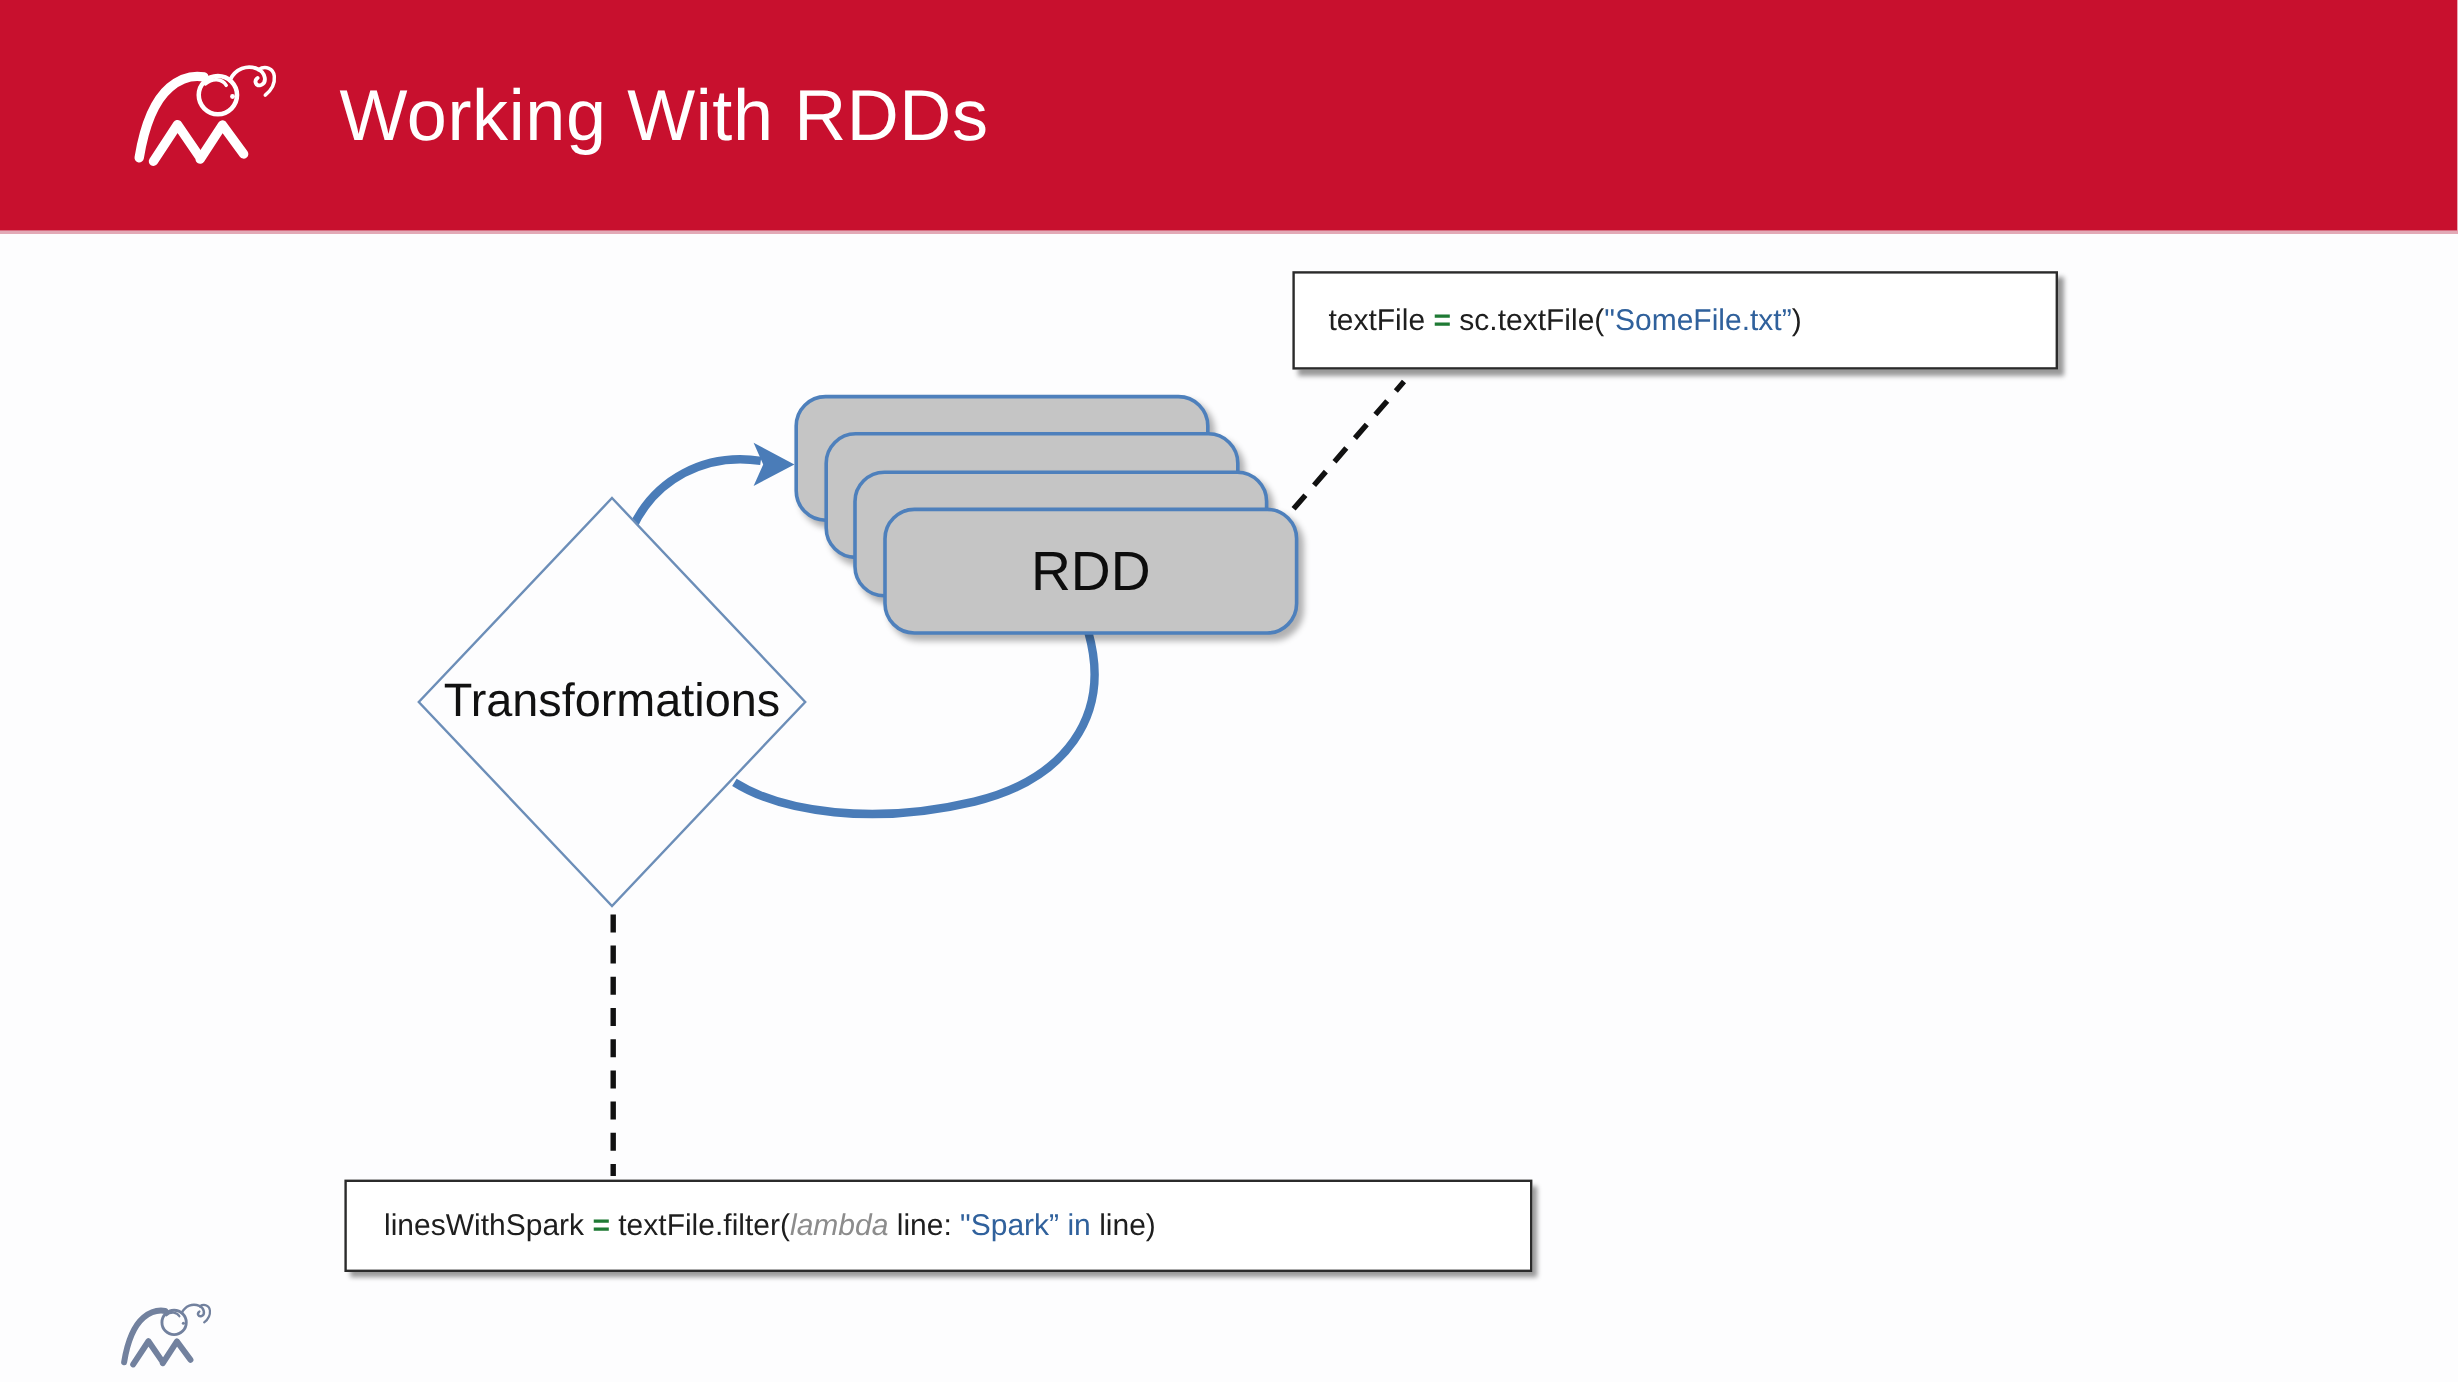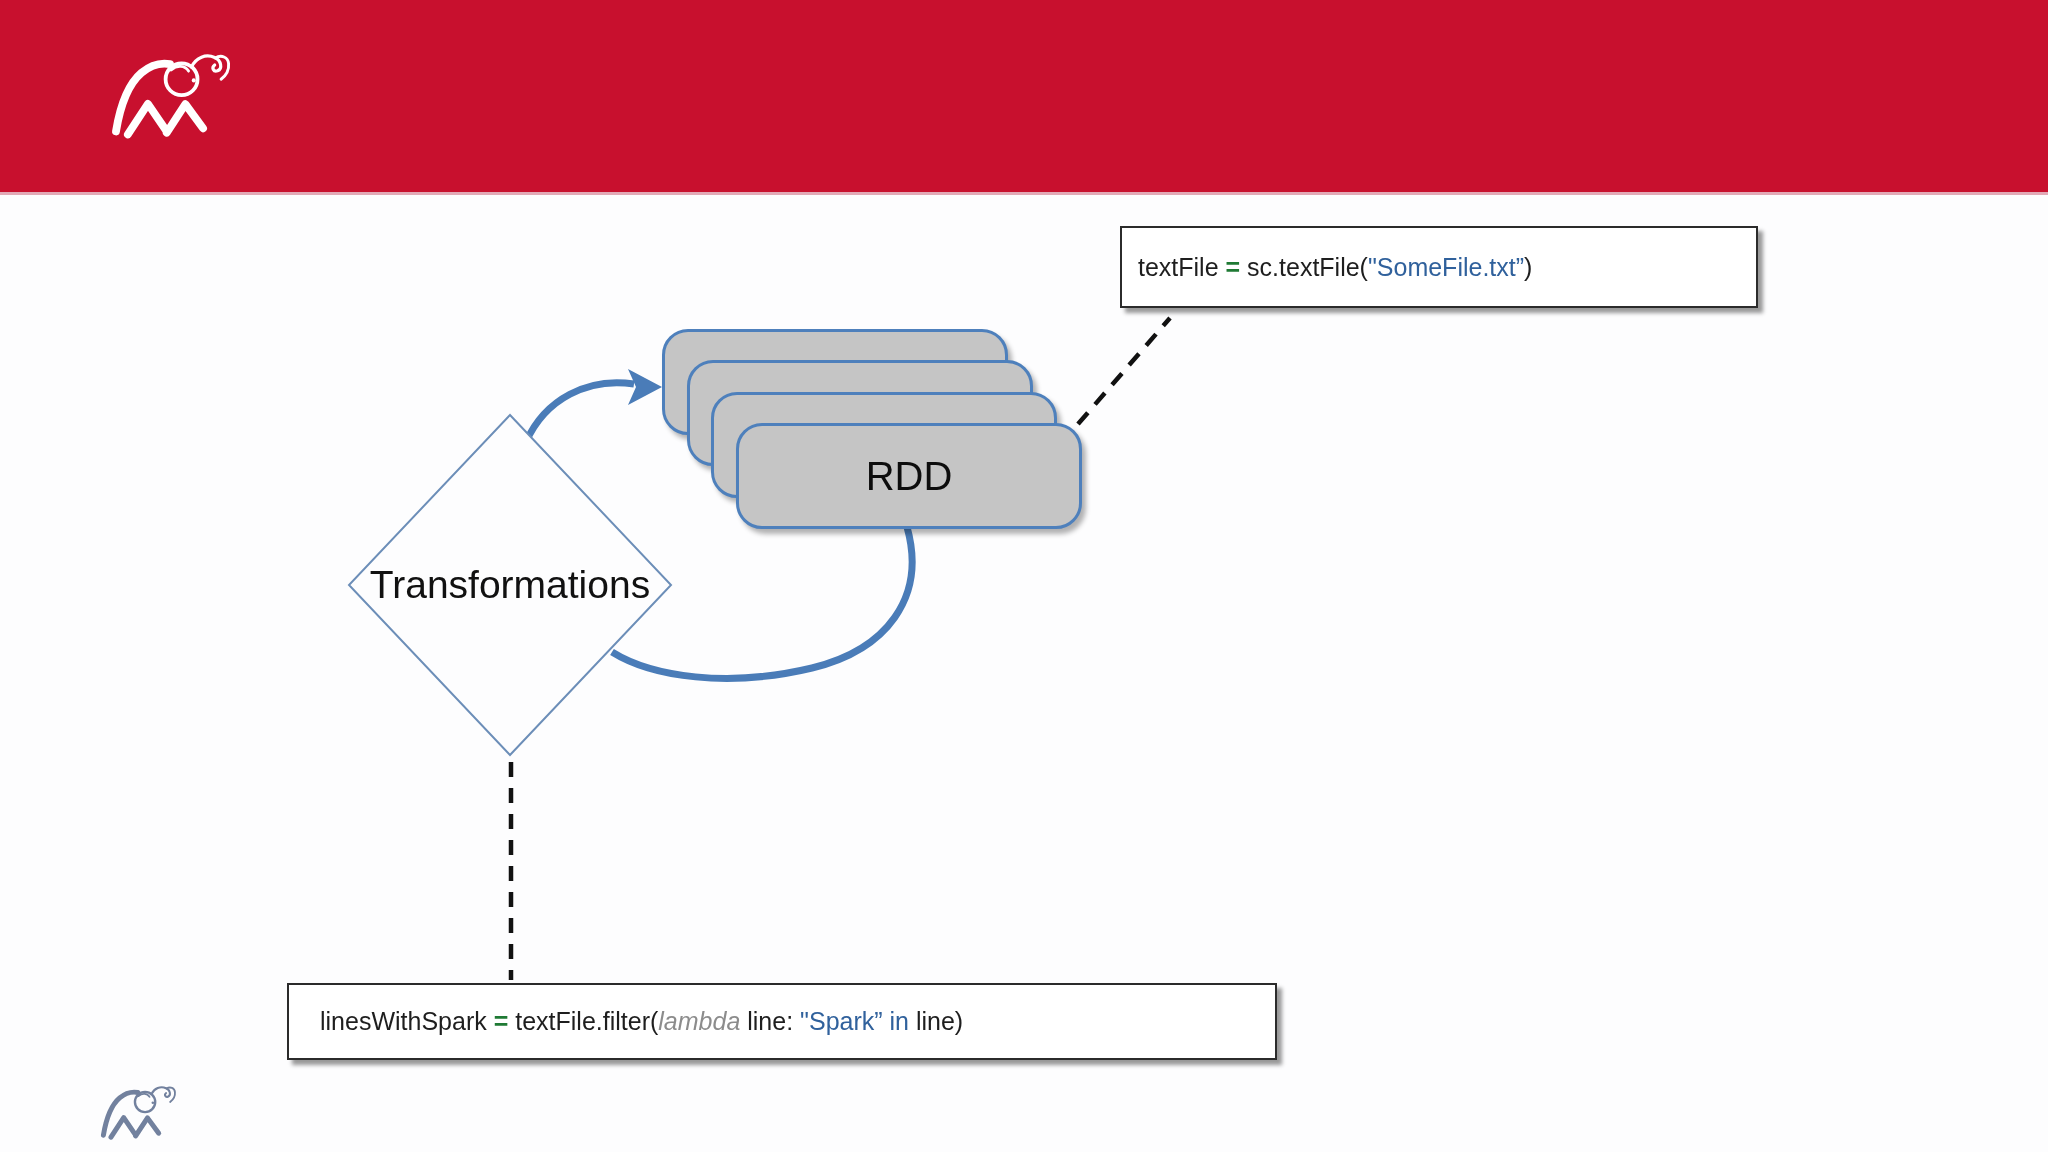--- a/index.html
+++ b/index.html
@@ -42,41 +42,41 @@
     box-sizing:border-box;
     z-index:2;
   }
   .rdd-box.b1 { left:662px; top:329px; }
   .rdd-box.b2 { left:687px; top:360px; }
   .rdd-box.b3 { left:711px; top:392px; }
   .rdd-box.b4 { left:736px; top:423px; }
   .rdd-label {
     width:100%; height:100%;
     display:flex; align-items:center; justify-content:center;
-    font-size:40px; color:#0D0D0D;
+    font-size:46px; color:#0D0D0D;
   }
 
   
   .transformations-label {
     position:absolute; left:349px; top:415px; width:322px; height:340px;
     display:flex; align-items:center; justify-content:center;
     font-size:39px; color:#111111; z-index:4;
   }
 
   
   .code-box {
     position:absolute;
     background:#FFFFFF;
     border:2px solid #2B2B2B;
     box-shadow:5px 5px 4px rgba(0,0,0,0.40);
     box-sizing:border-box;
     display:flex; align-items:center;
     font-size:25px; z-index:3;
   }
-  .code-box.load   { left:1120px; top:226px; width:638px; height:82px; padding-left:16px; }
+  .code-box.load   { left:1077px; top:226px; width:638px; height:82px; padding-left:28px; }
   .code-box.filter { left:287px;  top:983px; width:990px; height:77px; padding-left:31px; }
   .tok       { white-space:pre; color:#1E1E1E; }
   .tok.green { color:#1F7A34; font-weight:bold; }
   .tok.blue  { color:#30619C; }
   .tok.gray  { color:#8C8C8C;font-style:italic; }
 
   
   .footer-logo {
     position:absolute; left:92px; top:1078px; width:94px; height:70px;
     color:#72819E; z-index:2;
@@ -99,20 +99,21 @@
     </g>
   </symbol>
 </svg>
 
 <div class="slide">
 
   <div class="header">
     <svg class="header-logo" viewBox="0 0 510 375">
       <use href="#elephant-symbol"></use>
     </svg>
+    <div class="slide-title">Working With RDDs</div>
   </div>
 
   <svg class="shape-layer" viewBox="0 0 2048 1152">
 
     <path d="M 907 527 C 927 598 886 650 812 668 C 728 688 652 677 612 652" fill="none" stroke="#4A7CB8" stroke-width="7"></path>
 
     <path d="M 526 442 C 545 399 588 377 634 384" fill="none" stroke="#4A7CB8" stroke-width="7"></path>
     <polygon points="662,387 628,369 636,387 628,405" fill="#4A7CB8"></polygon>
 
     <polygon points="510,415 671,585 510,755 349,585" fill="#FDFDFE" stroke="#6C8EB8" stroke-width="2"></polygon>

